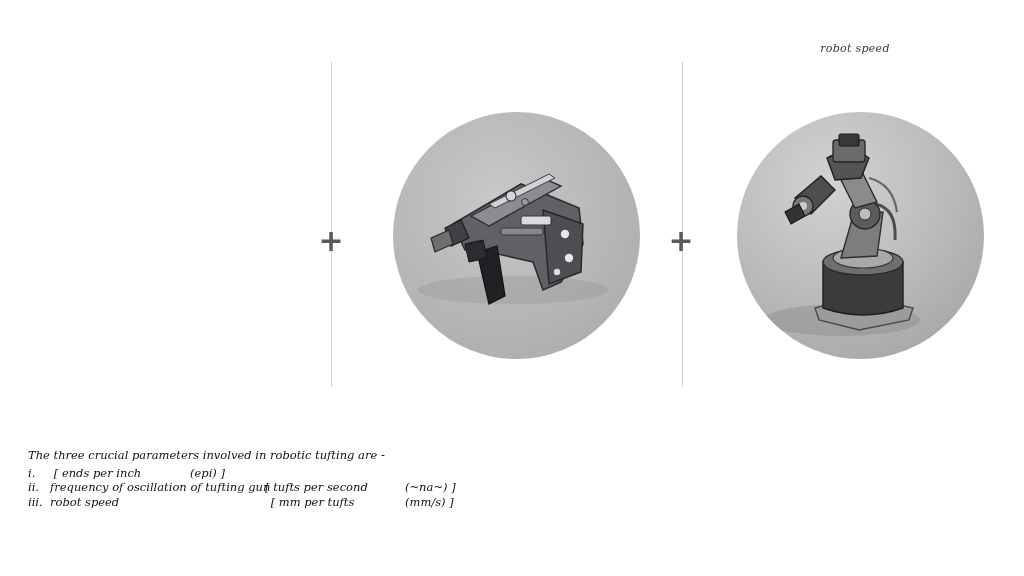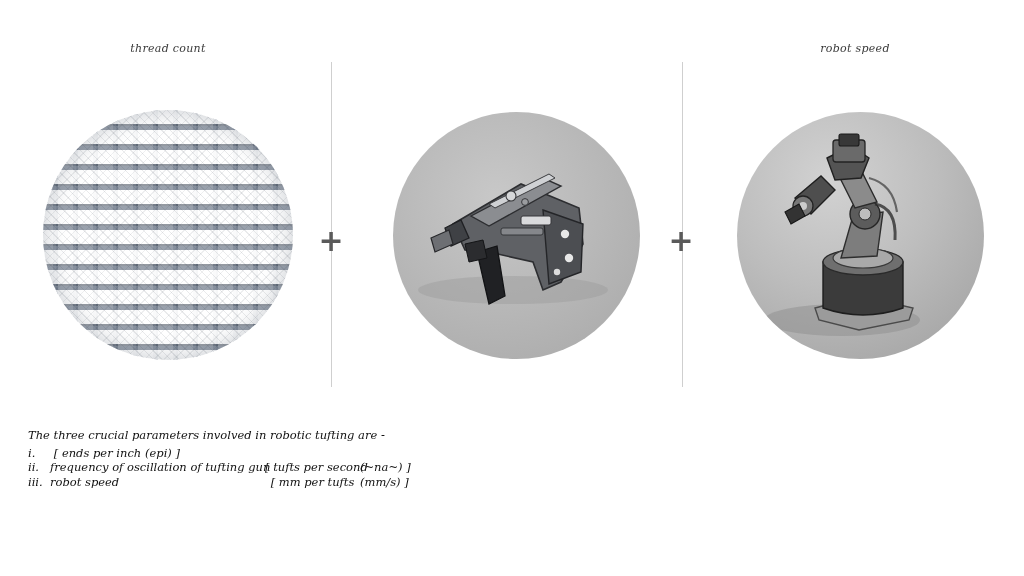--- a/index.html
+++ b/index.html
@@ -144,46 +144,35 @@
   .textblock {
     position: absolute;
     left: 28px;
     top: 428px;
     width: 520px;
     font-style: italic;
     font-size: 11.5px;
     line-height: 14.5px;
     color: #111;
   }
-  .textblock .intro { margin-bottom: 3px; }
+  .textblock .intro { margin-bottom: 3px; margin-top: 20px; }
   .param-row {
     display: flex;
     white-space: pre;
   }
   .num { width: 22px; }
   .pname { width: 215px; }
   .unit1 { width: 95px; text-align: center; }
-  .unit2 { width: 80px; }
+  .unit2 { width: 80px; margin-left: 45px; }
 </style>
 </head>
 <body>
 
 <div class="panels">
 
-  <div class="panel panel-1">
-    <div class="panel-caption">thread count</div>
-    <div class="circle">
-      <div class="fabric">
-        <div class="warp"></div>
-        <div class="weft"></div>
-        <div class="fuzz"></div>
-        <div class="vign"></div>
-      </div>
-    </div>
-  </div>
 
   <div class="divider divider-1"></div>
   <div class="plus plus-1">+</div>
 
   <div class="panel panel-2">
     <div class="circle">
       <div class="photo-bg">
         <svg class="photo-svg" viewBox="0 0 247 247">
 
           <ellipse cx="120" cy="178" rx="95" ry="14" fill="#9b9b9b" opacity="0.45"></ellipse>

